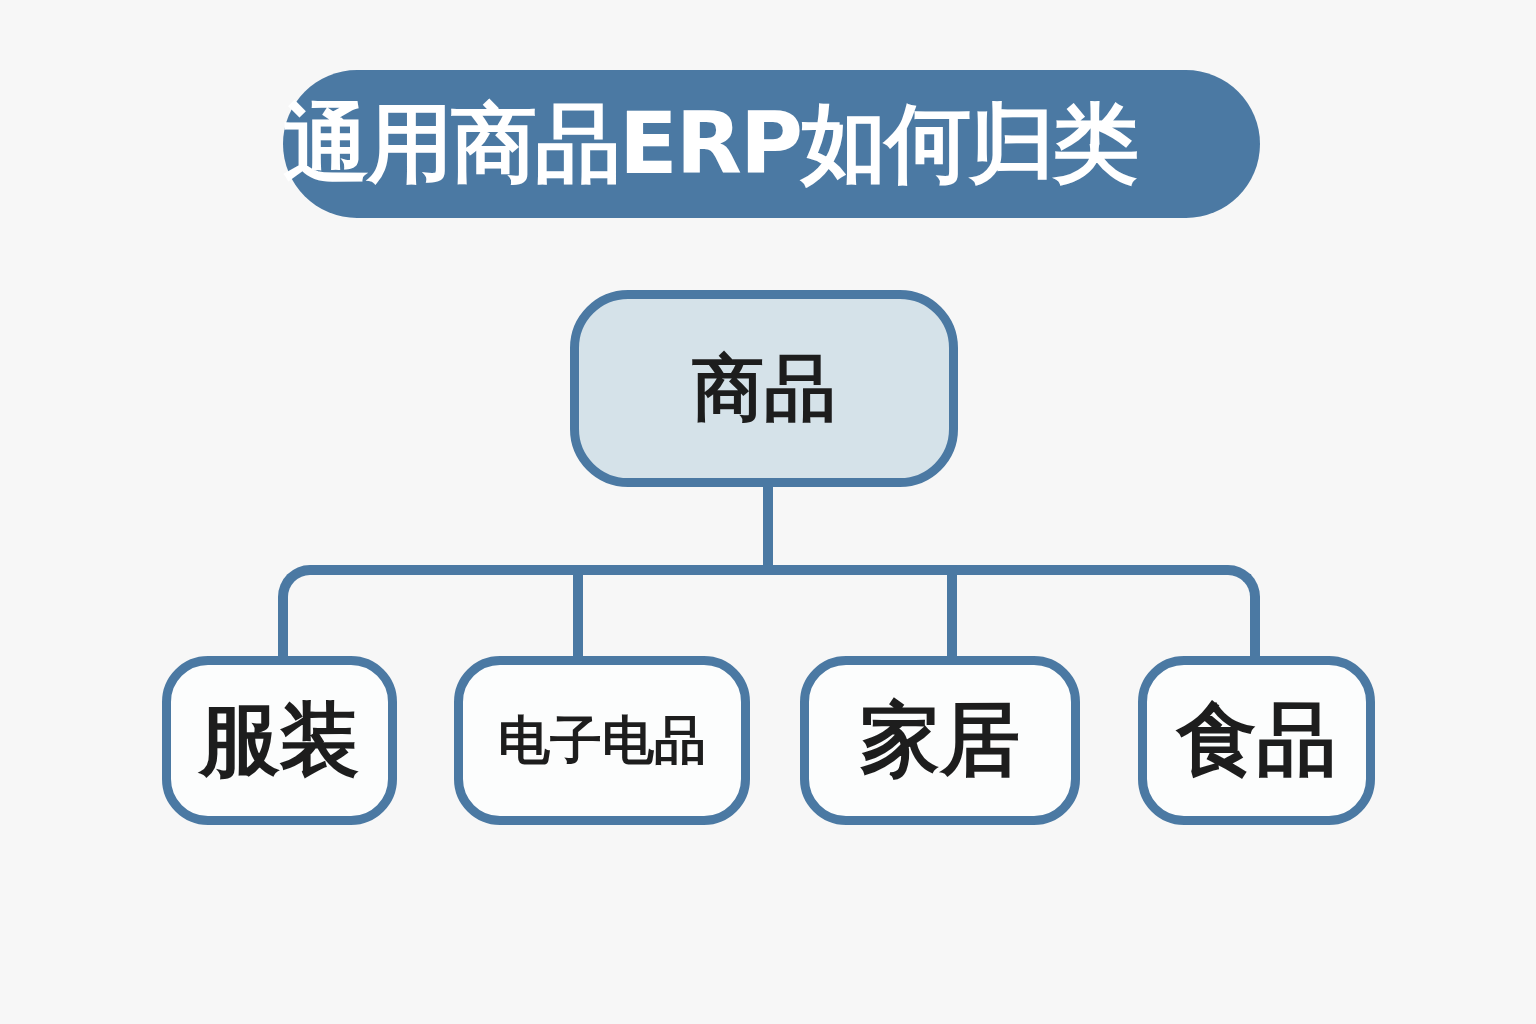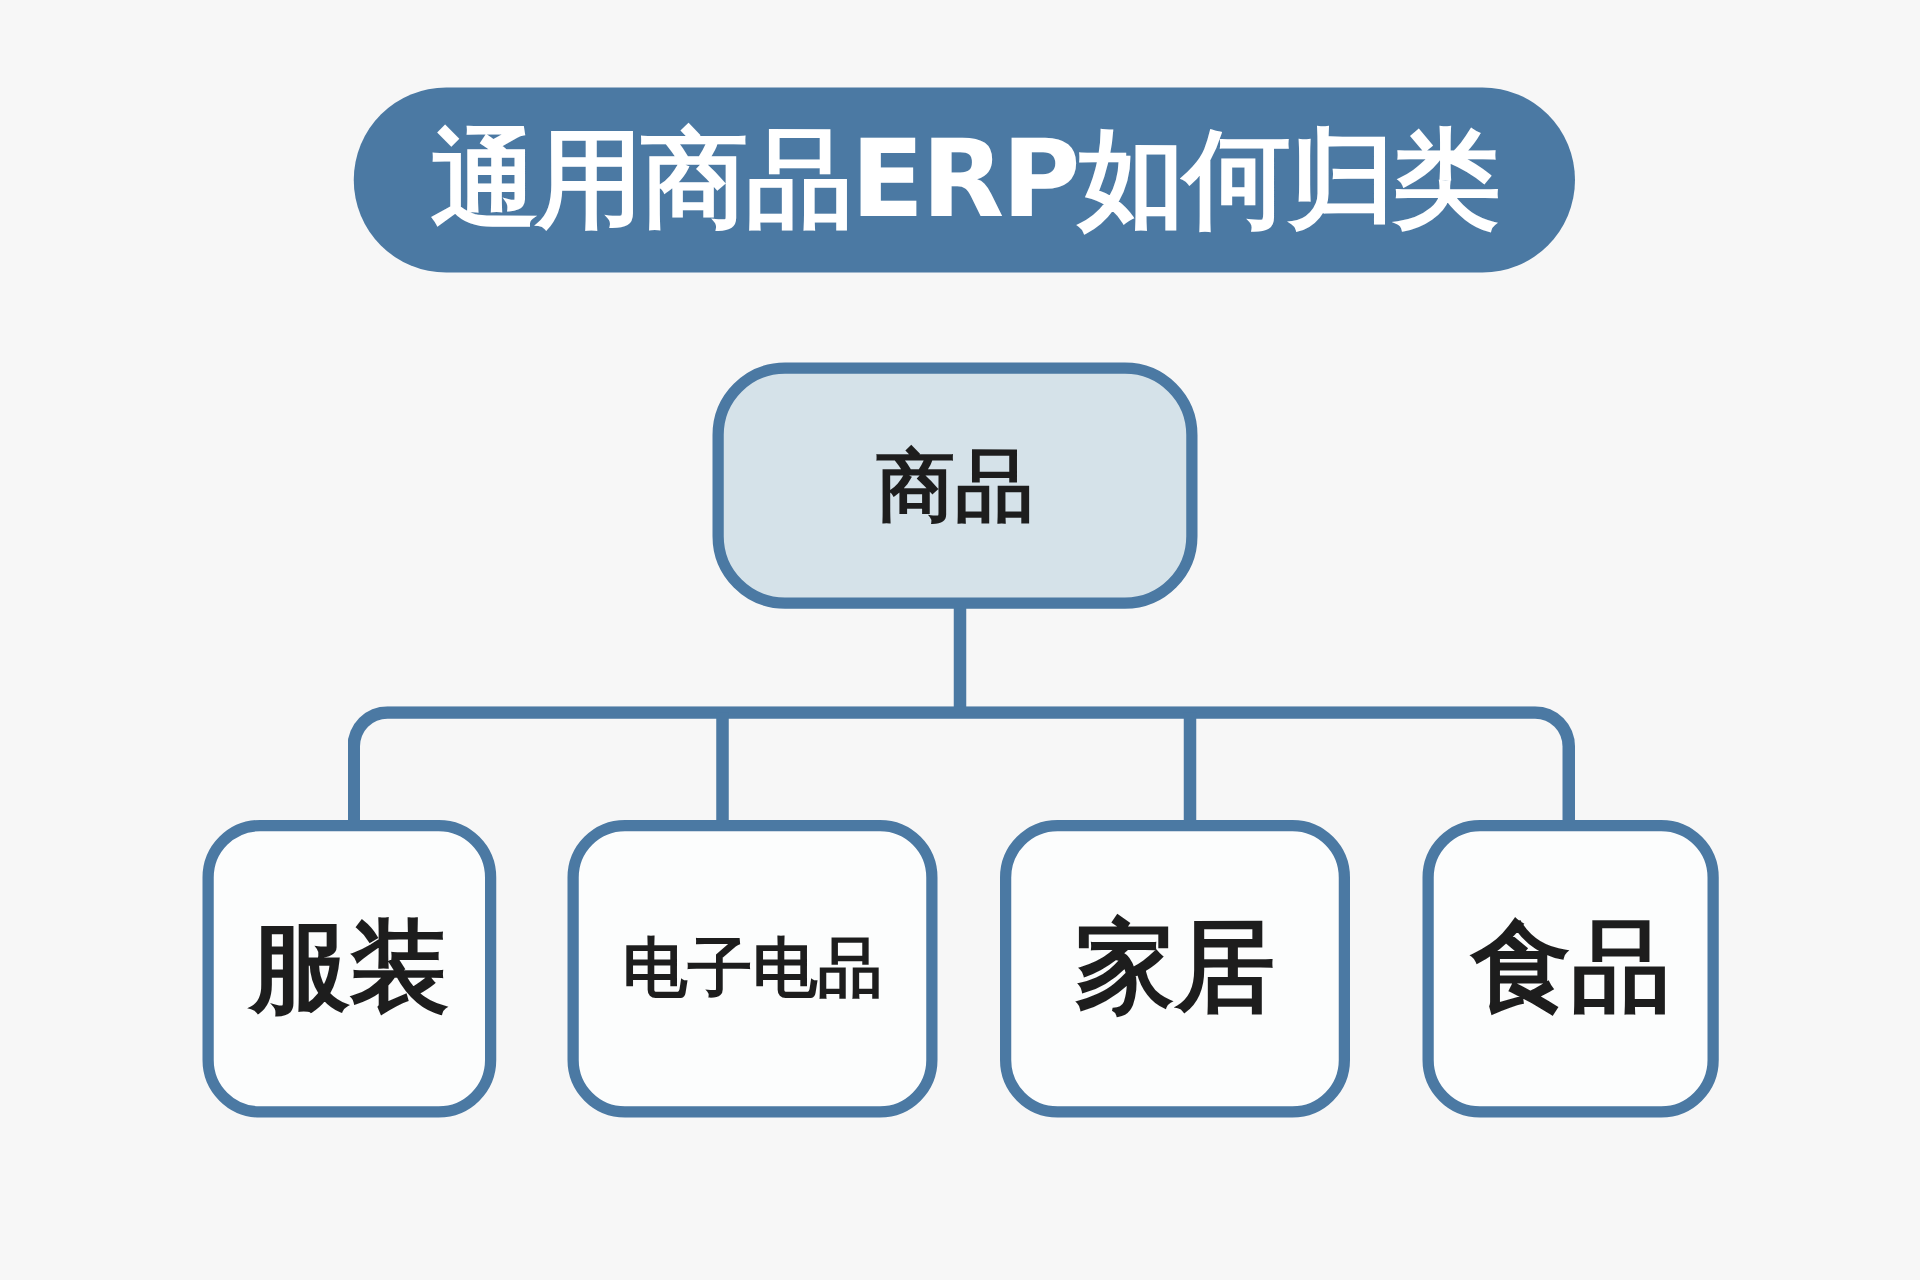--- a/index.html
+++ b/index.html
@@ -20,21 +20,21 @@
     position:relative;
     width:1536px;height:1024px;
     background:var(--bg);
   }
   
   .title-pill{
     position:absolute;
     left:283px;top:70px;width:977px;height:148px;
     background:var(--accent);
     border-radius:74px;
-    display:flex;align-items:center;justify-content:center;
+    display:flex;align-items:center;
   }
   .title-pill span{
     color:var(--title-ink);
     font-size:86px;
     font-weight:800;
     letter-spacing:-2px;
     white-space:nowrap;
   }
   
   .node{
@@ -42,24 +42,24 @@
     display:flex;align-items:center;justify-content:center;
     border:9px solid var(--accent);
     color:var(--ink);
     font-weight:800;
     white-space:nowrap;
   }
   .node-root{
     left:570px;top:290px;width:388px;height:197px;
     background:var(--root-fill);
     border-radius:58px;
-    font-size:63px;
+    font-size:72px;
   }
   .node-child{
-    top:656px;height:238px;
+    top:656px;height:169px;
     background:var(--node-fill);
     border-radius:46px;
     font-size:80px;
   }
   .node-c1{left:162px;width:235px;}
   .node-c2{left:454px;width:296px;font-size:52px;}
   .node-c3{left:800px;width:280px;}
   .node-c4{left:1138px;width:237px;}
   
   .stub{

